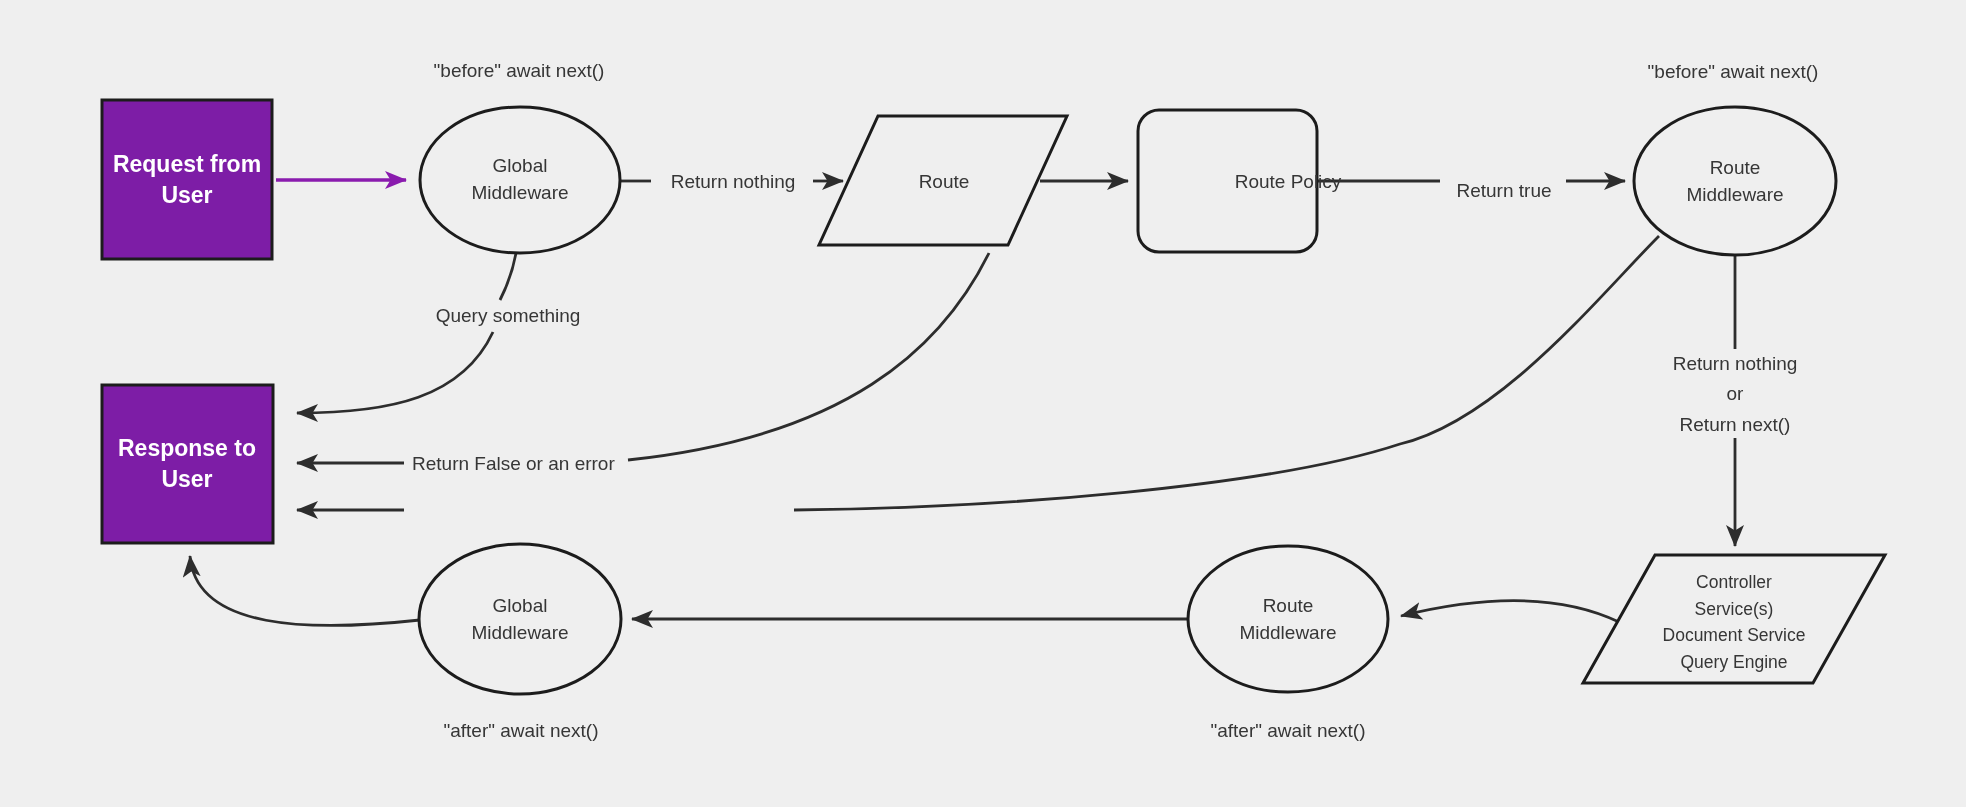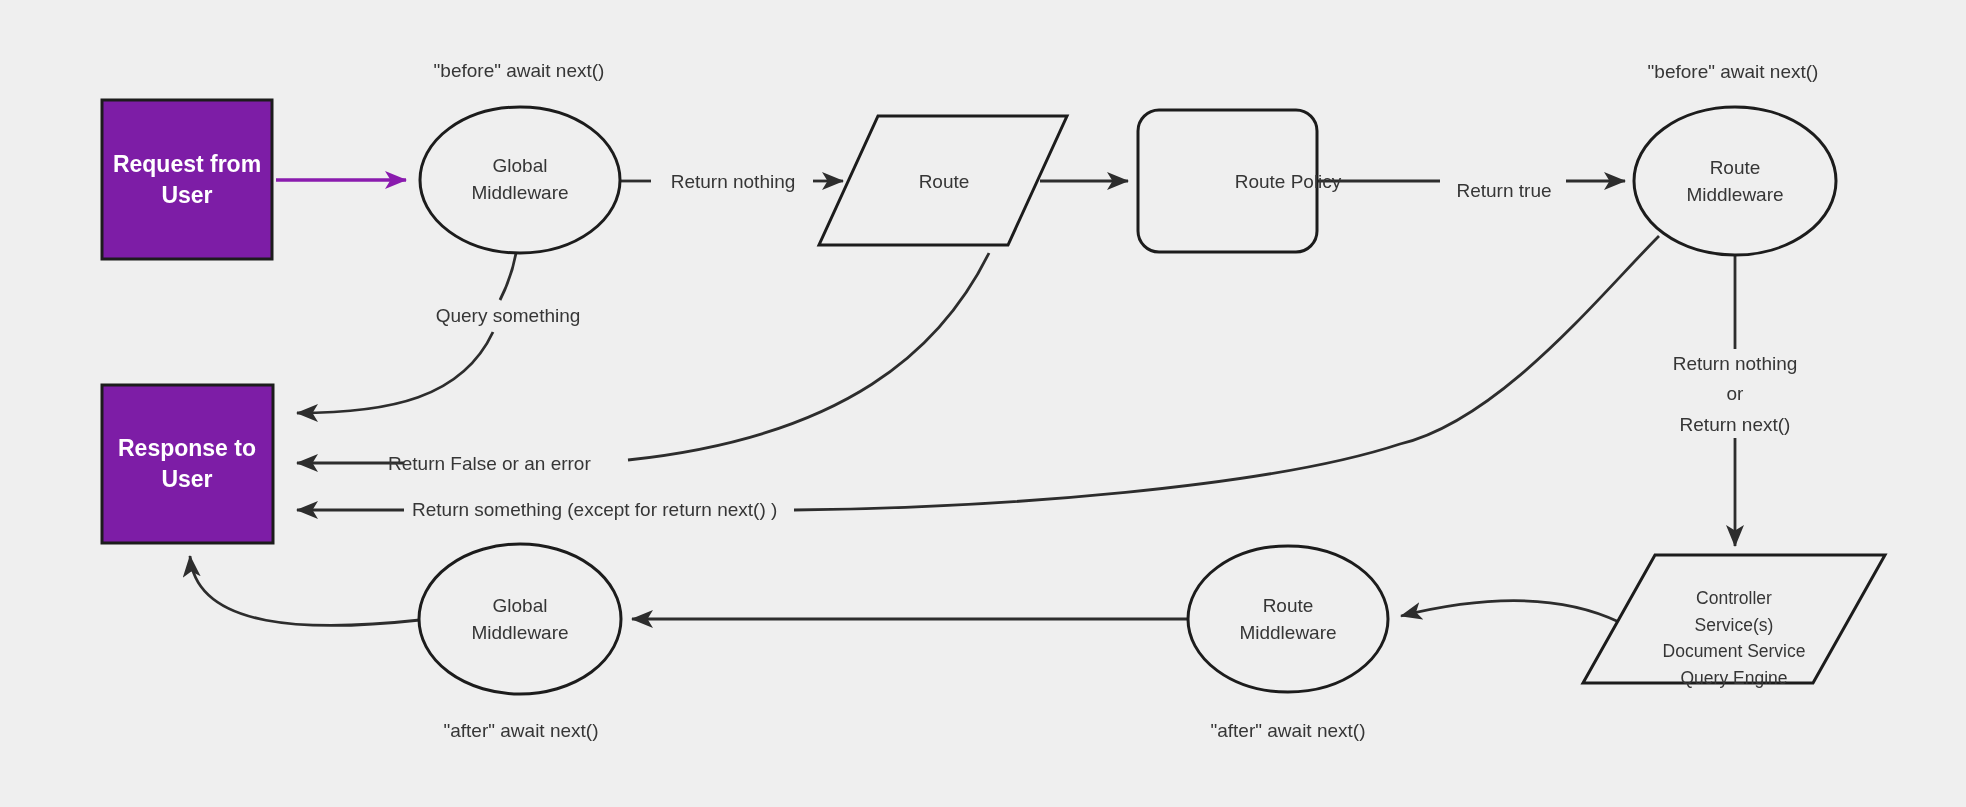--- a/index.html
+++ b/index.html
@@ -100,37 +100,36 @@
   </svg>
 
   <div class="lbl bold" style="left:187px;top:180px;">Request from
 User</div>
   <div class="lbl" style="left:520px;top:180px;">Global
 Middleware</div>
   <div class="lbl" style="left:944px;top:182px;">Route</div>
   <div class="lbl" style="left:1288px;top:182px;">Route Policy</div>
   <div class="lbl" style="left:1735px;top:182px;">Route
 Middleware</div>
-  <div class="lbl small" style="left:1734px;top:638px;">Controller
+  <div class="lbl small" style="left:1734px;top:622px;">Controller
 Service(s)
 Document Service
 Query Engine</div>
   <div class="lbl" style="left:1288px;top:620px;">Route
 Middleware</div>
   <div class="lbl" style="left:520px;top:620px;">Global
 Middleware</div>
   <div class="lbl bold" style="left:187px;top:464px;">Response to
 User</div>
 
   <div class="lbl" style="left:519px;top:71px;">"before" await next()</div>
   <div class="lbl" style="left:1733px;top:72px;">"before" await next()</div>
   <div class="lbl" style="left:733px;top:182px;">Return nothing</div>
   <div class="lbl" style="left:1504px;top:181px;margin-top:10px;">Return true</div>
   <div class="lbl" style="left:508px;top:316px;">Query something</div>
-  <div class="lbl left" style="left:388px;top:464px;">Return False or an error</div>
-  <div class="lbl left" style="left:412px;top:510px;">Return something (except for return next() )</div>
+  <div class="lbl left" style="left:412px;top:464px;">Return False or an error</div>
   <div class="lbl tall" style="left:1735px;top:395px;">Return nothing
 or
 Return next()</div>
   <div class="lbl" style="left:521px;top:731px;">"after" await next()</div>
   <div class="lbl" style="left:1288px;top:731px;">"after" await next()</div>
 
 </div>
 
 </body></html>

